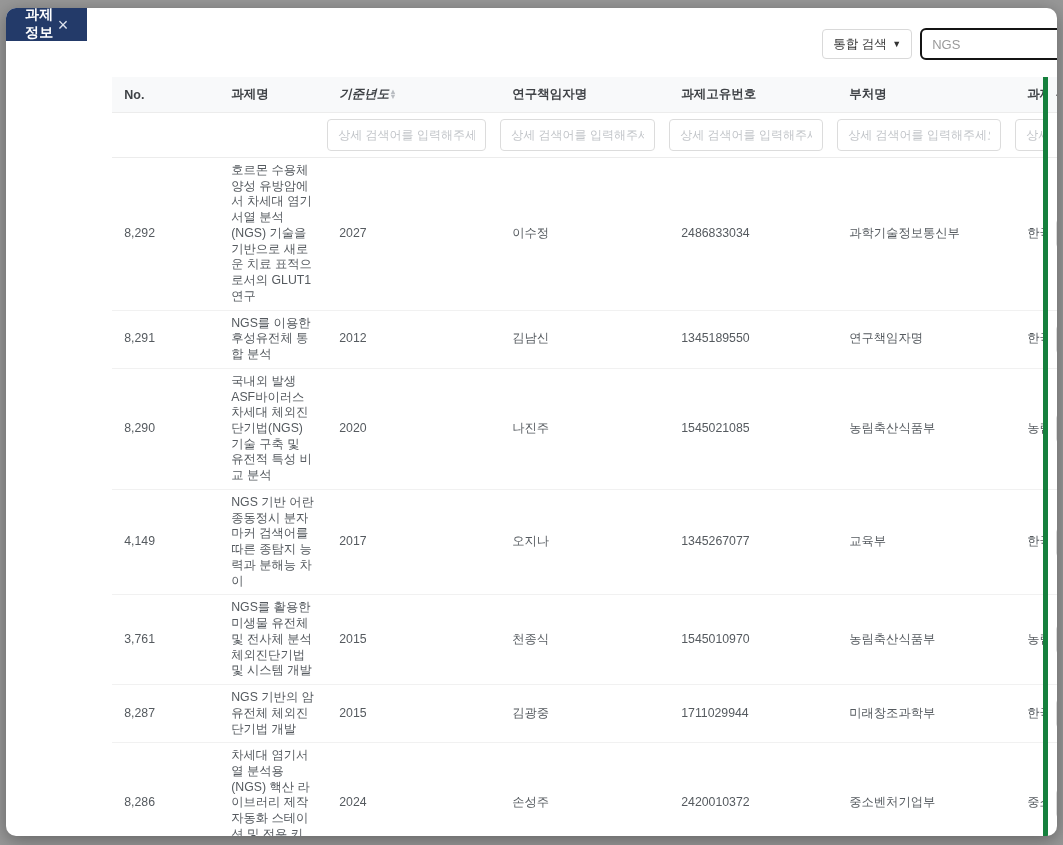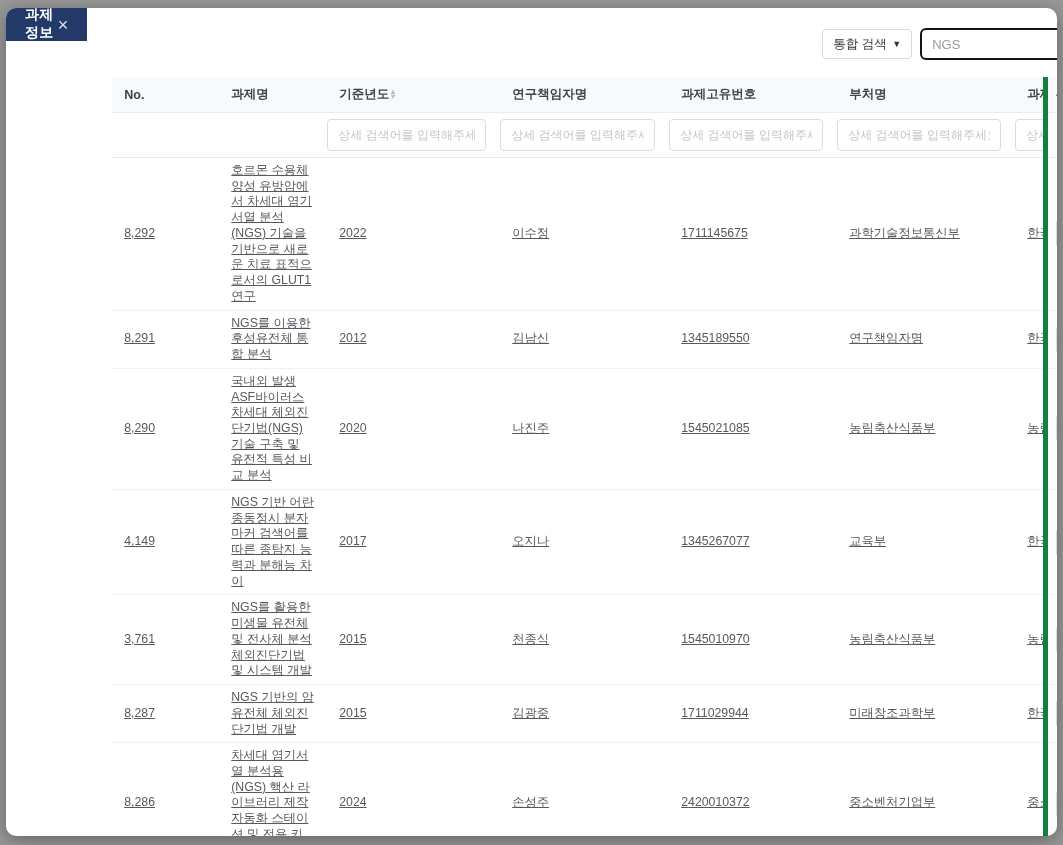--- a/index.html
+++ b/index.html
@@ -49,35 +49,34 @@
   }
 
   
   .grid-wrap { margin-top:17px; position:relative; width:1013px; }
   table { width:1013px; border-collapse:collapse; table-layout:fixed; }
   thead th {
     background:#f8f9fa; text-align:left; font-size:12.5px; font-weight:700;
     color:#3f4246; padding:9px 12px; border-bottom:1px solid #ececec;
     white-space:nowrap; overflow:hidden;
   }
-  thead th.th-sortable .th-inner { display:flex; align-items:center; justify-content:flex-start; }
+  thead th.th-sortable .th-inner { display:flex; align-items:center; justify-content:flex-start;font-style:italic; }
   .sort-icon { display:flex; flex-direction:column; line-height:.62; color:#b9bdc2; font-size:7.5px; margin-right:2px; }
   .filter-row td { padding:6px 14px 6px 0; border-bottom:1px solid #ececec; overflow:hidden; }
   .filter-row td.pad-l { padding-left:0px; }
   .filter-input {
     width:100%; min-width:140px; height:32px; border:1px solid #dcdcdc; border-radius:4px;
     padding:0 10px; font-size:12px; color:#555; outline:none;
     font-family:"Liberation Sans","DejaVu Sans",sans-serif;
   }
   .filter-input::placeholder { color:#c3c6ca; }
   tbody td {
     font-size:12.3px; color:#555a5f; padding:5px 12px; line-height:1.28;
     border-bottom:1px solid #f1f1f1; vertical-align:middle;
     overflow:hidden;
-    text-decoration:underline;
   }
   tbody td.nowrap, td.clip { white-space:nowrap; }
   td.clip, th.clip { padding-right:0; }
   .col-fixed { border-left:5px solid #15803d; }
   thead th.col-fixed { padding-left:8px; }
   td.col-fixed { padding-left:8px; }
   .select-btn {
     width:46px; height:29px; background:#fff; border:1px solid #dcdcdc; border-radius:4px;
     font-size:12px; color:#333; cursor:pointer;
     font-family:"Liberation Sans","DejaVu Sans",sans-serif;
@@ -142,23 +141,23 @@
             <td class="pad-l"><input class="filter-input" placeholder="상세 검색어를 입력해주세요." style=""></td>
             <td class="pad-l"><input class="filter-input" placeholder="상세 검색어를 입력해주세요." style=""></td>
             <td class="pad-l clip"><input class="filter-input" placeholder="상세 검색어를 입력해주세요." style=""></td>
             <td class="col-fixed"></td>
           </tr>
         </thead>
         <tbody>
             <tr>
     <td class="nowrap">8,292</td>
     <td>호르몬 수용체 양성 유방암에서 차세대 염기 서열 분석(NGS) 기술을 기반으로 새로운 치료 표적으로서의 GLUT1 연구</td>
-    <td class="nowrap">2022</td>
+    <td class="nowrap">2027</td>
     <td class="nowrap">이수정</td>
-    <td class="nowrap">1711145675</td>
+    <td class="nowrap">2486833034</td>
     <td class="nowrap">과학기술정보통신부</td>
     <td class="clip">한국연구재단</td>
     <td class="col-fixed">
       <button class="select-btn">선택</button>
     </td>
   </tr>
             <tr>
     <td class="nowrap">8,291</td>
     <td>NGS를 이용한 후성유전체 통합 분석</td>
     <td class="nowrap">2012</td>

